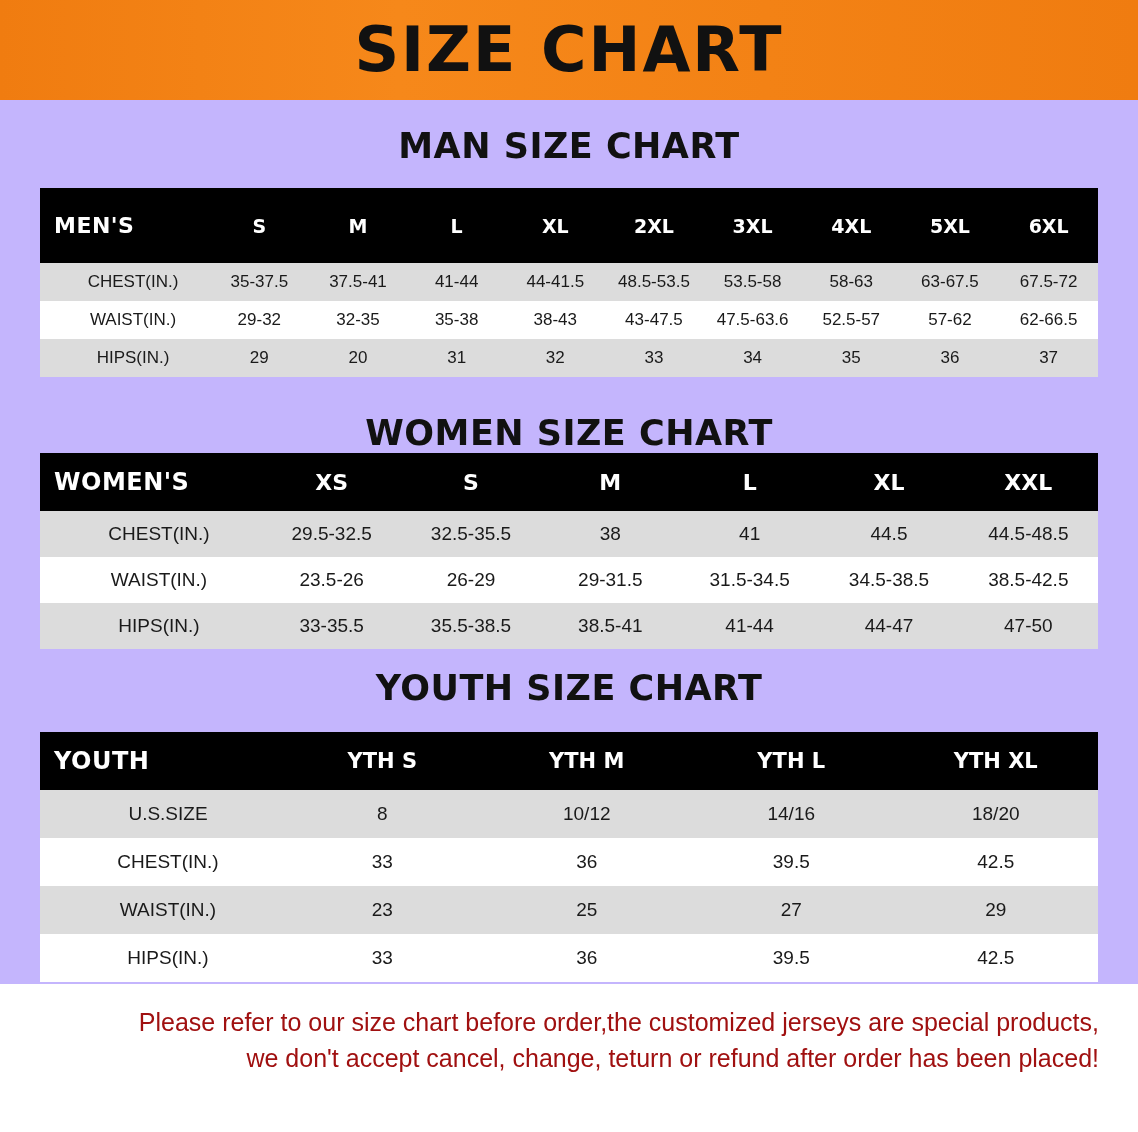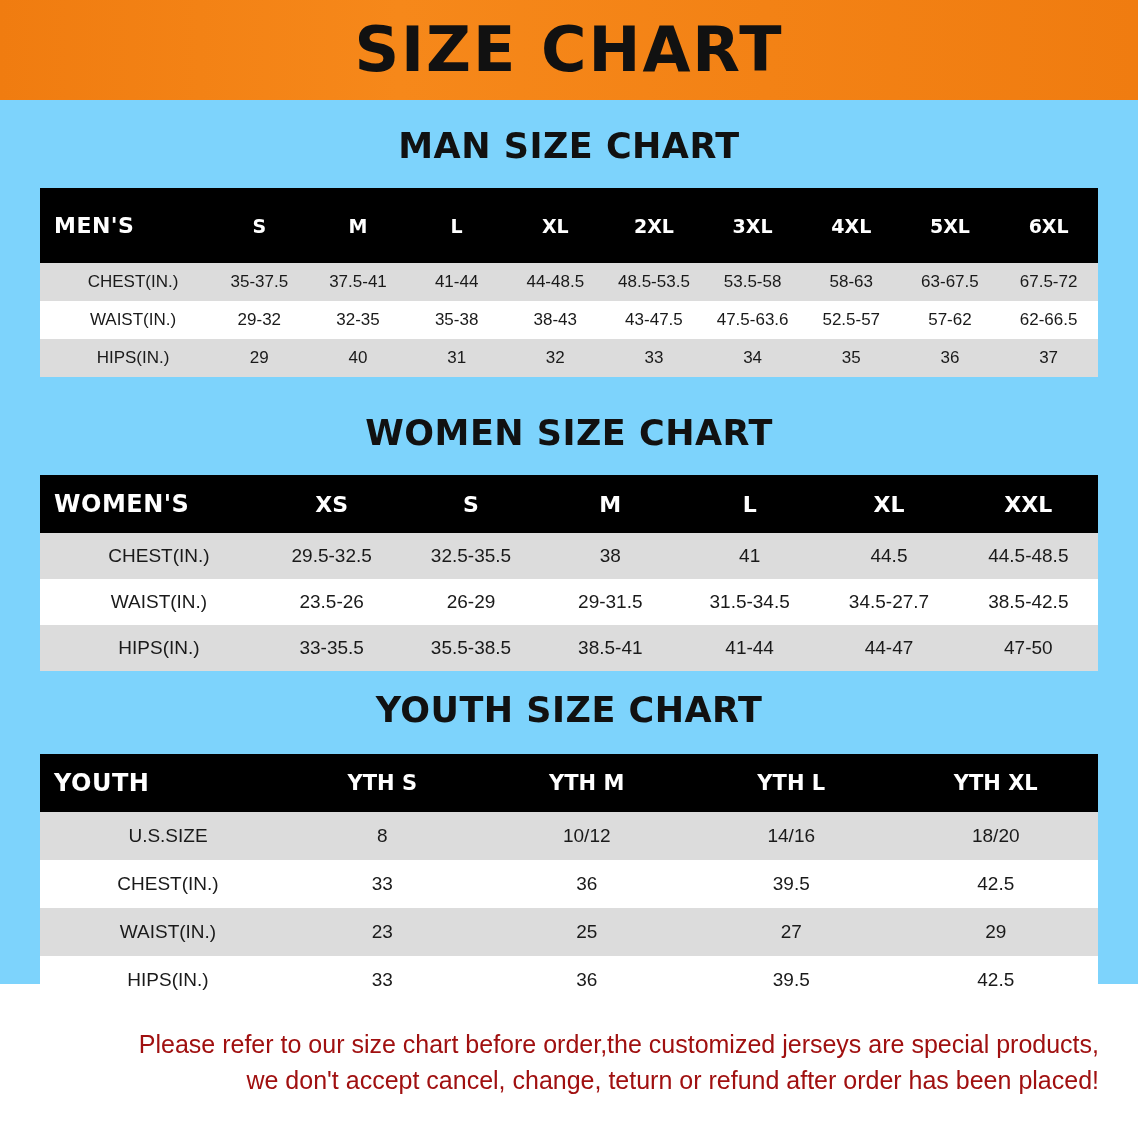--- a/index.html
+++ b/index.html
@@ -10,21 +10,21 @@
     width: 1138px;
     height: 1132px;
     background: #ffffff;
     font-family: "Liberation Sans", sans-serif;
     overflow: hidden;
   }
   .page {
     position: relative;
     width: 1138px;
     height: 984px;
-    background: #7dd3fc;
+    background: #c4b5fd;
   }
 
   
   .banner {
     height: 100px;
     background: linear-gradient(90deg, #f07c10 0%, #f6881a 35%, #f07c10 100%);
     display: flex;
     align-items: center;
     justify-content: center;
   }
@@ -49,21 +49,21 @@
   .t-man   { margin-top: 26px; }
   .t-women { margin-top: 36px; }
   .t-youth { margin-top: 19px; }
 
   
   .table-wrap {
     margin: 0 auto;
     width: 1058px;
   }
   .mt-man   { margin-top: 22px; }
-  .mt-women { margin-top: 22px; }
+  .mt-women { }
   .mt-youth { margin-top: 24px; }
 
   table.chart {
     width: 100%;
     border-collapse: collapse;
     table-layout: fixed;
   }
   table.chart thead th {
     background: #000000;
     color: #ffffff;
@@ -159,21 +159,21 @@
           <th>5XL</th>
           <th>6XL</th>
         </tr>
       </thead>
       <tbody>
         <tr class="shade">
           <td class="first">CHEST(IN.)</td>
           <td>35-37.5</td>
           <td>37.5-41</td>
           <td>41-44</td>
-          <td>44-48.5</td>
+          <td>44-41.5</td>
           <td>48.5-53.5</td>
           <td>53.5-58</td>
           <td>58-63</td>
           <td>63-67.5</td>
           <td>67.5-72</td>
         </tr>
         <tr class="plain">
           <td class="first">WAIST(IN.)</td>
           <td>29-32</td>
           <td>32-35</td>
@@ -181,21 +181,21 @@
           <td>38-43</td>
           <td>43-47.5</td>
           <td>47.5-63.6</td>
           <td>52.5-57</td>
           <td>57-62</td>
           <td>62-66.5</td>
         </tr>
         <tr class="shade">
           <td class="first">HIPS(IN.)</td>
           <td>29</td>
-          <td>40</td>
+          <td>20</td>
           <td>31</td>
           <td>32</td>
           <td>33</td>
           <td>34</td>
           <td>35</td>
           <td>36</td>
           <td>37</td>
         </tr>
       </tbody>
     </table>
@@ -233,21 +233,21 @@
           <td>41</td>
           <td>44.5</td>
           <td>44.5-48.5</td>
         </tr>
         <tr class="plain">
           <td class="first">WAIST(IN.)</td>
           <td>23.5-26</td>
           <td>26-29</td>
           <td>29-31.5</td>
           <td>31.5-34.5</td>
-          <td>34.5-27.7</td>
+          <td>34.5-38.5</td>
           <td>38.5-42.5</td>
         </tr>
         <tr class="shade">
           <td class="first">HIPS(IN.)</td>
           <td>33-35.5</td>
           <td>35.5-38.5</td>
           <td>38.5-41</td>
           <td>41-44</td>
           <td>44-47</td>
           <td>47-50</td>

